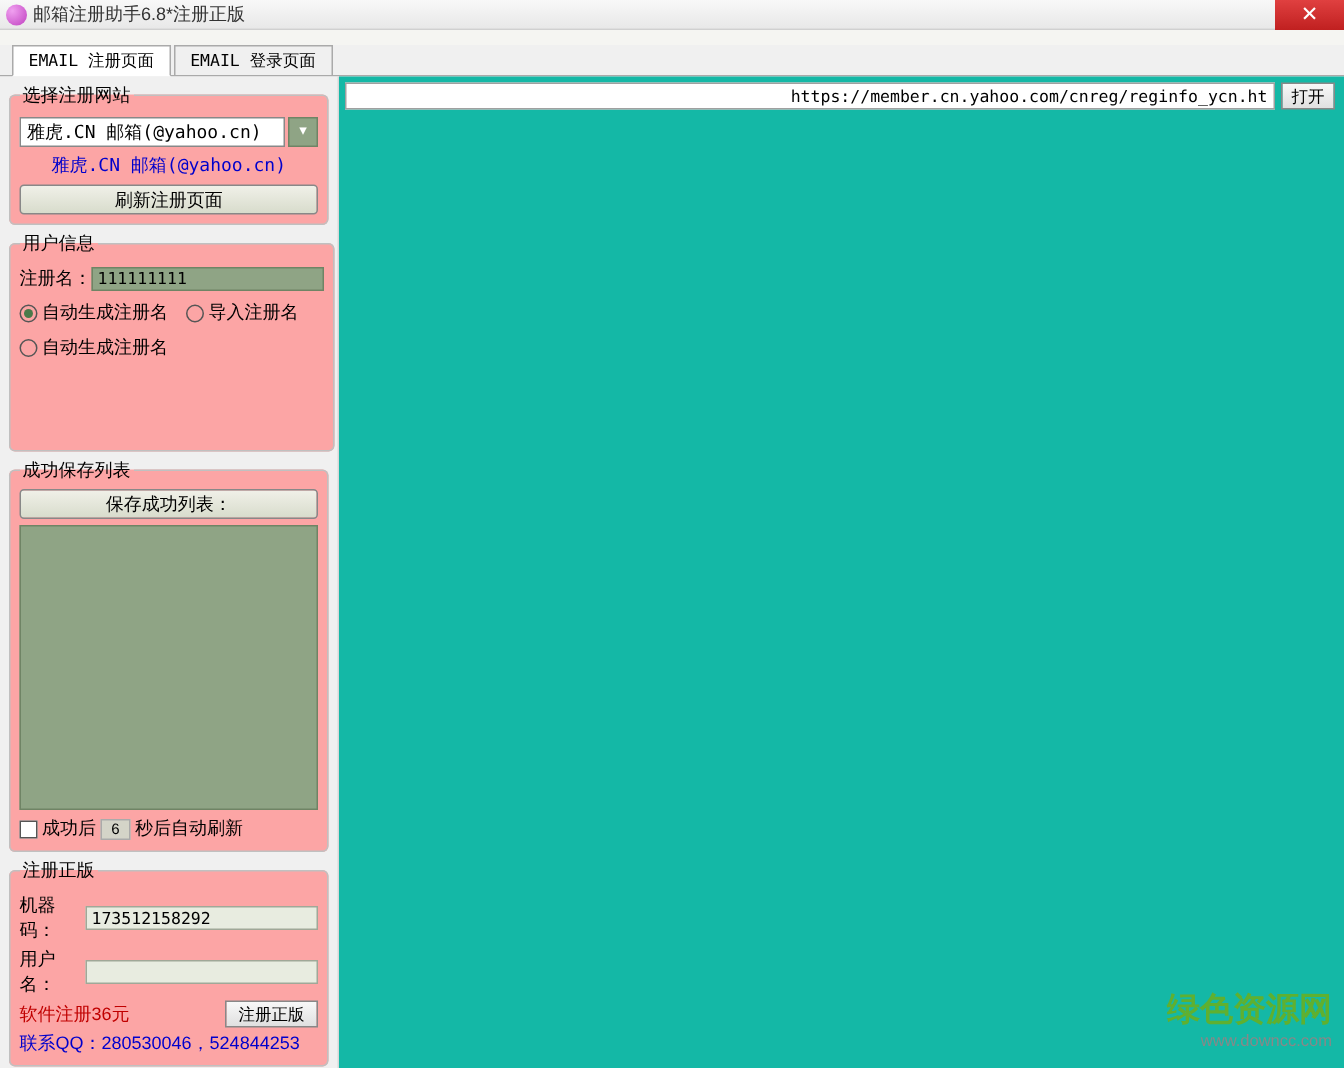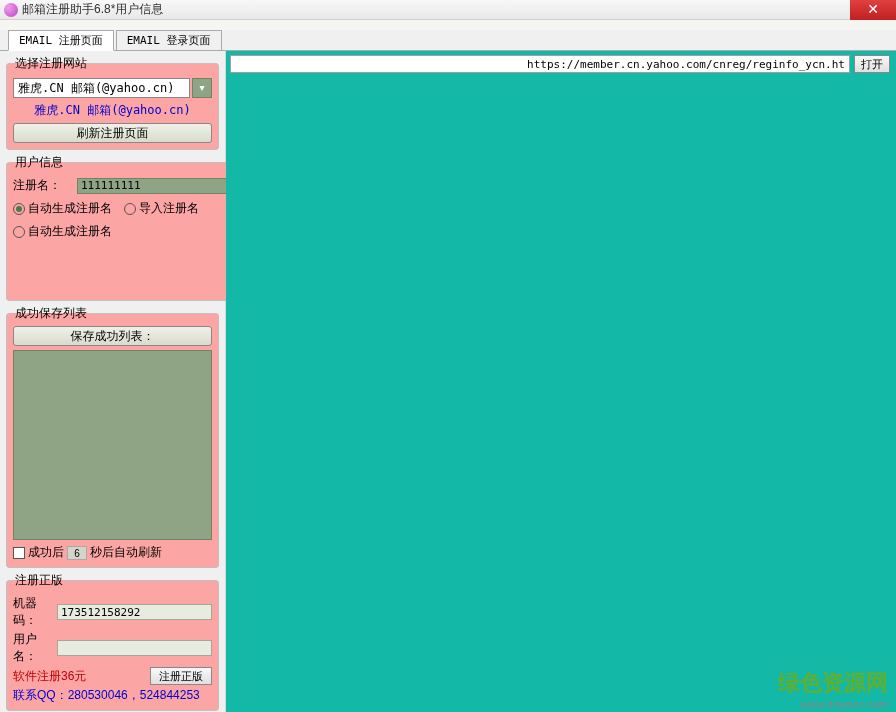--- a/index.html
+++ b/index.html
@@ -19,46 +19,46 @@
     .url-row { position: absolute; top: 4px; left: 4px; right: 6px; display: flex; gap: 4px; align-items: center; }
     .url-input { flex: 1; height: 18px; border: 1px solid #a0a0a0; font-family: "Consolas", monospace; font-size: 11px; padding: 0 4px; background: #fff; text-align: right; }
     .btn-small { height: 18px; padding: 0 6px; border: 1px solid #888; background: linear-gradient(#f8f8f8,#e0e0e0); font-size: 11px; cursor: pointer; }
     fieldset { border: 1px solid #c0c0c0; border-radius: 4px; padding: 4px 6px 6px; background: #fca5a5; }
     legend { padding: 0 2px; font-size: 12px; }
     .select-row { display: flex; gap: 2px; margin-top: 2px; }
     .select-box { flex: 1; height: 20px; border: 1px solid #888; background: #fff; display: flex; align-items: center; padding: 0 4px; font-family: "SimSun", monospace; font-size: 12px; }
     .dropdown-btn { width: 20px; height: 20px; background: #8fa485; border: 1px solid #6f8465; color: #fff; text-align: center; line-height: 18px; cursor: pointer; font-size: 10px; }
     .link-blue { color: #0000cc; text-align: center; padding: 4px 0; font-family: "SimSun", monospace; cursor: pointer; }
     .wide-btn { width: 100%; height: 20px; border: 1px solid #888; background: linear-gradient(#f0f0e8, #d8dccc); font-size: 12px; cursor: pointer; border-radius: 3px; }
-    .form-row { display: flex; align-items: center; gap: 16px; margin-top: 2px; }
+    .form-row { display: flex; align-items: center; gap: 0; margin-top: 2px; }
     .form-label { width: 48px; }
     .green-input { flex: 1; height: 16px; background: #8fa485; border: 1px solid #6f8465; color: #000; padding: 0 3px; font-family: "Consolas", monospace; font-size: 11px; }
     .radio-row { display: flex; gap: 12px; margin-top: 6px; }
     .radio-item { display: flex; align-items: center; gap: 3px; cursor: pointer; }
     .radio { width: 12px; height: 12px; border: 1px solid #555; border-radius: 50%; display: inline-flex; align-items: center; justify-content: center; }
     .radio.selected::after { content: ""; width: 6px; height: 6px; background: #4a7a4a; border-radius: 50%; }
     .list-area { height: 190px; background: #8fa485; border: 1px solid #6f8465; margin-top: 4px; }
     .check-row { display: flex; align-items: center; gap: 3px; margin-top: 4px; }
     .checkbox { width: 12px; height: 12px; border: 1px solid #555; background: #fff; cursor: pointer; }
     .small-gray { width: 20px; height: 14px; background: #d4d4c8; border: 1px solid #aaa; text-align: center; font-size: 10px; line-height: 14px; }
     .reg-row { display: flex; align-items: center; gap: 6px; margin-top: 2px; }
     .reg-input { flex: 1; height: 16px; background: #e8ece0; border: 1px solid #a0a898; padding: 0 3px; font-family: "Consolas", monospace; font-size: 11px; }
     .red-text { color: #c00000; }
     .blue-link { color: #0000cc; cursor: pointer; }
     .btn-right { height: 18px; padding: 0 8px; border: 1px solid #888; background: linear-gradient(#f8f8f8,#e0e0e0); font-size: 11px; cursor: pointer; margin-left: auto; }
-    .watermark { position: absolute; right: 8px; bottom: 2px; text-align: right; }
+    .watermark { position: absolute; right: 8px; bottom: 12px; text-align: right; }
     .watermark-top { color: #5fb030; font-size: 22px; font-weight: bold; font-family: "Microsoft YaHei", sans-serif; }
     .watermark-bot { color: #888; font-size: 11px; font-family: Arial, sans-serif; }
   </style>
 </head>
 <body>
 
 <div class="titlebar">
   <span class="titlebar-icon"></span>
-  <span class="titlebar-text">邮箱注册助手6.8*用户信息</span>
+  <span class="titlebar-text">邮箱注册助手6.8*注册正版</span>
   <div class="close-btn">✕</div>
 </div>
 <div class="blur-strip"></div>
 
 <div class="tabs">
   <div class="tab active">EMAIL 注册页面</div>
   <div class="tab">EMAIL 登录页面</div>
 </div>
 
 <div class="main">

